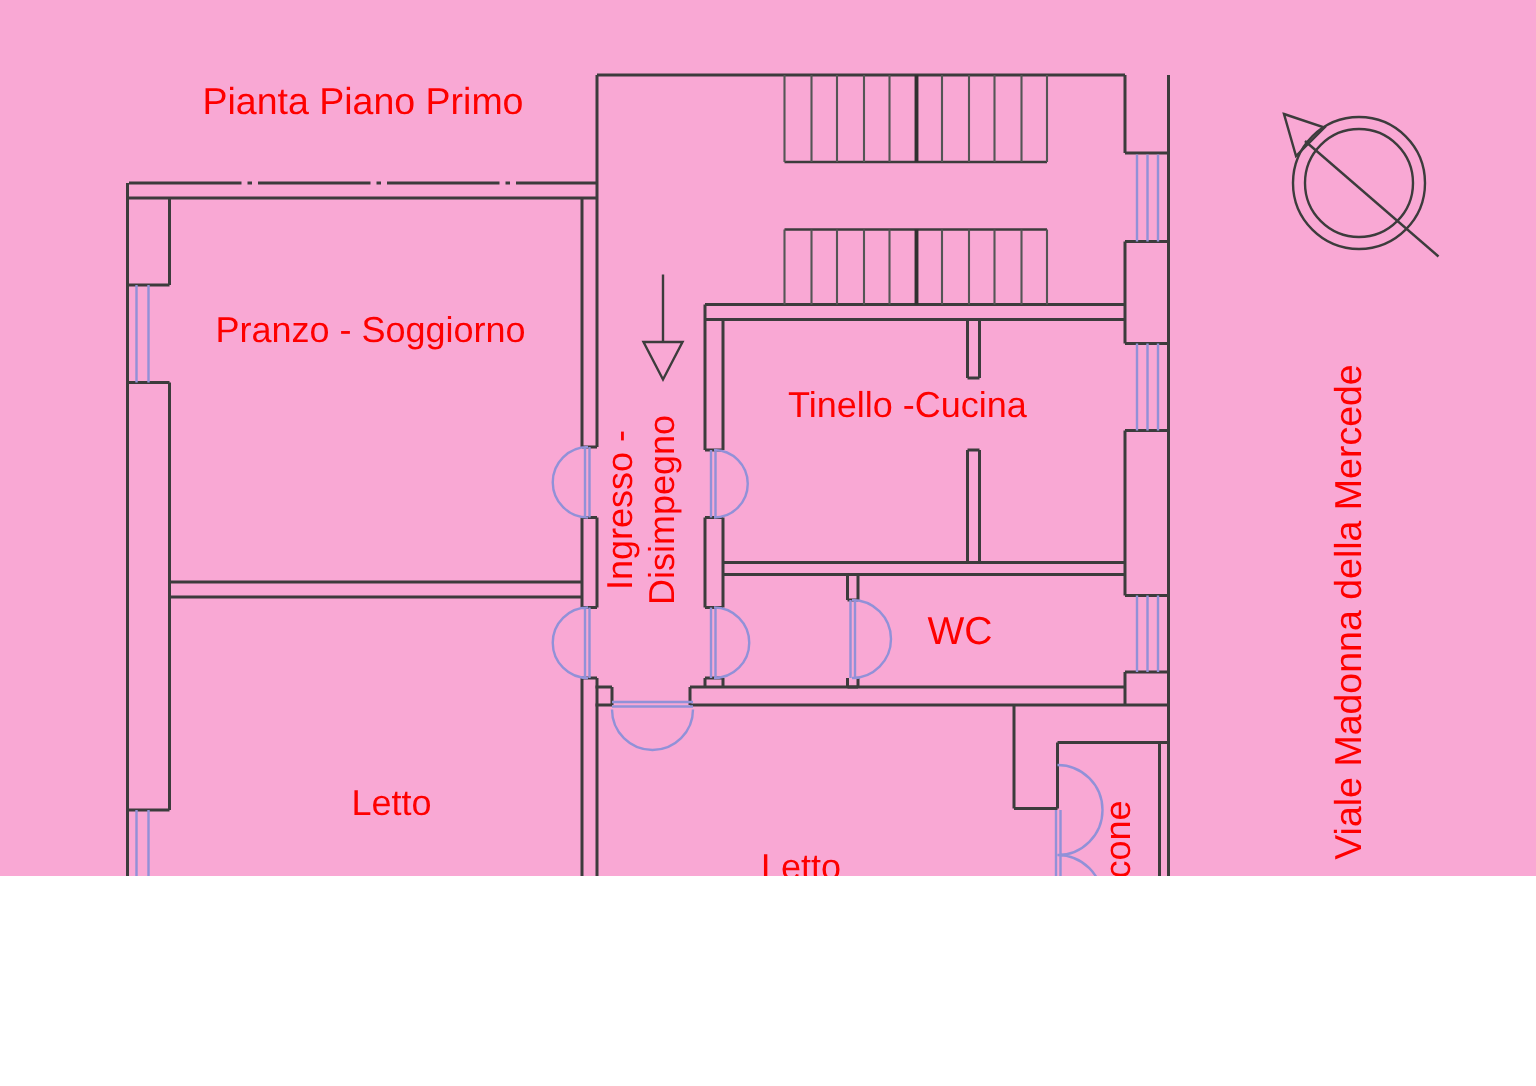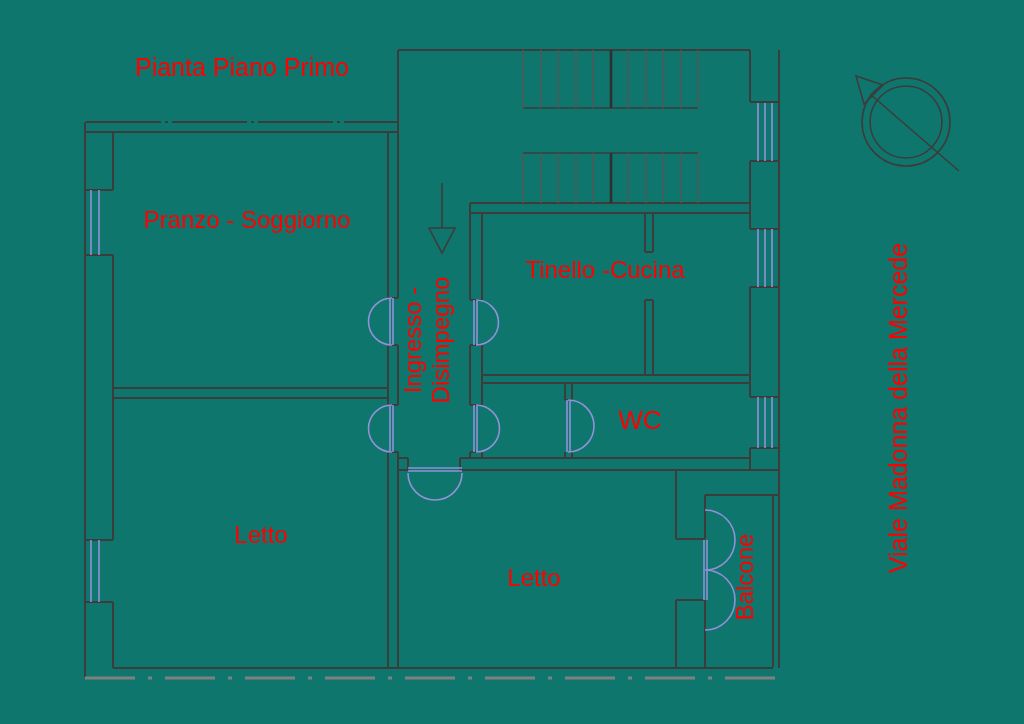--- a/index.html
+++ b/index.html
@@ -1,16 +1,16 @@
 <!DOCTYPE html>
 <html style="--label: #fe0000; --wall: #3c3c3c; --tread: #555555; --blue: #9191d8; --ground: #808080;"><head>
 <meta charset="utf-8">
 <style>
   html,body{margin:0;padding:0;background:#ffffff;}
-  #stage{position:relative;width:1024px;height:724px;background:#0f766e;overflow:hidden;
+  #stage{position:relative;width:1024px;height:584px;background:#f9a8d4;overflow:hidden;
          font-family:"Liberation Sans", sans-serif;}
   svg{display:block;}
   .wall{stroke:var(--wall,#3c3c3c);stroke-width:2;fill:none;stroke-linecap:butt;}
   .wall-thin{stroke:var(--wall,#3c3c3c);stroke-width:1.6;fill:none;}
   .tread{stroke:var(--tread,#555);stroke-width:1.4;fill:none;}
   .tread-strong{stroke:#303030;stroke-width:2.6;fill:none;}
   .dash-top{stroke:var(--wall,#3c3c3c);stroke-width:2;fill:none;stroke-dasharray:75 4 3 4;}
   .dash-ground{stroke:var(--ground,#808080);stroke-width:3;fill:none;stroke-dasharray:50 13 4 13;}
   .blue{stroke:var(--blue,#9191d8);stroke-width:1.6;fill:none;}
   .lbl{fill:var(--label,#fe0000);font-family:"Liberation Sans",sans-serif;}

